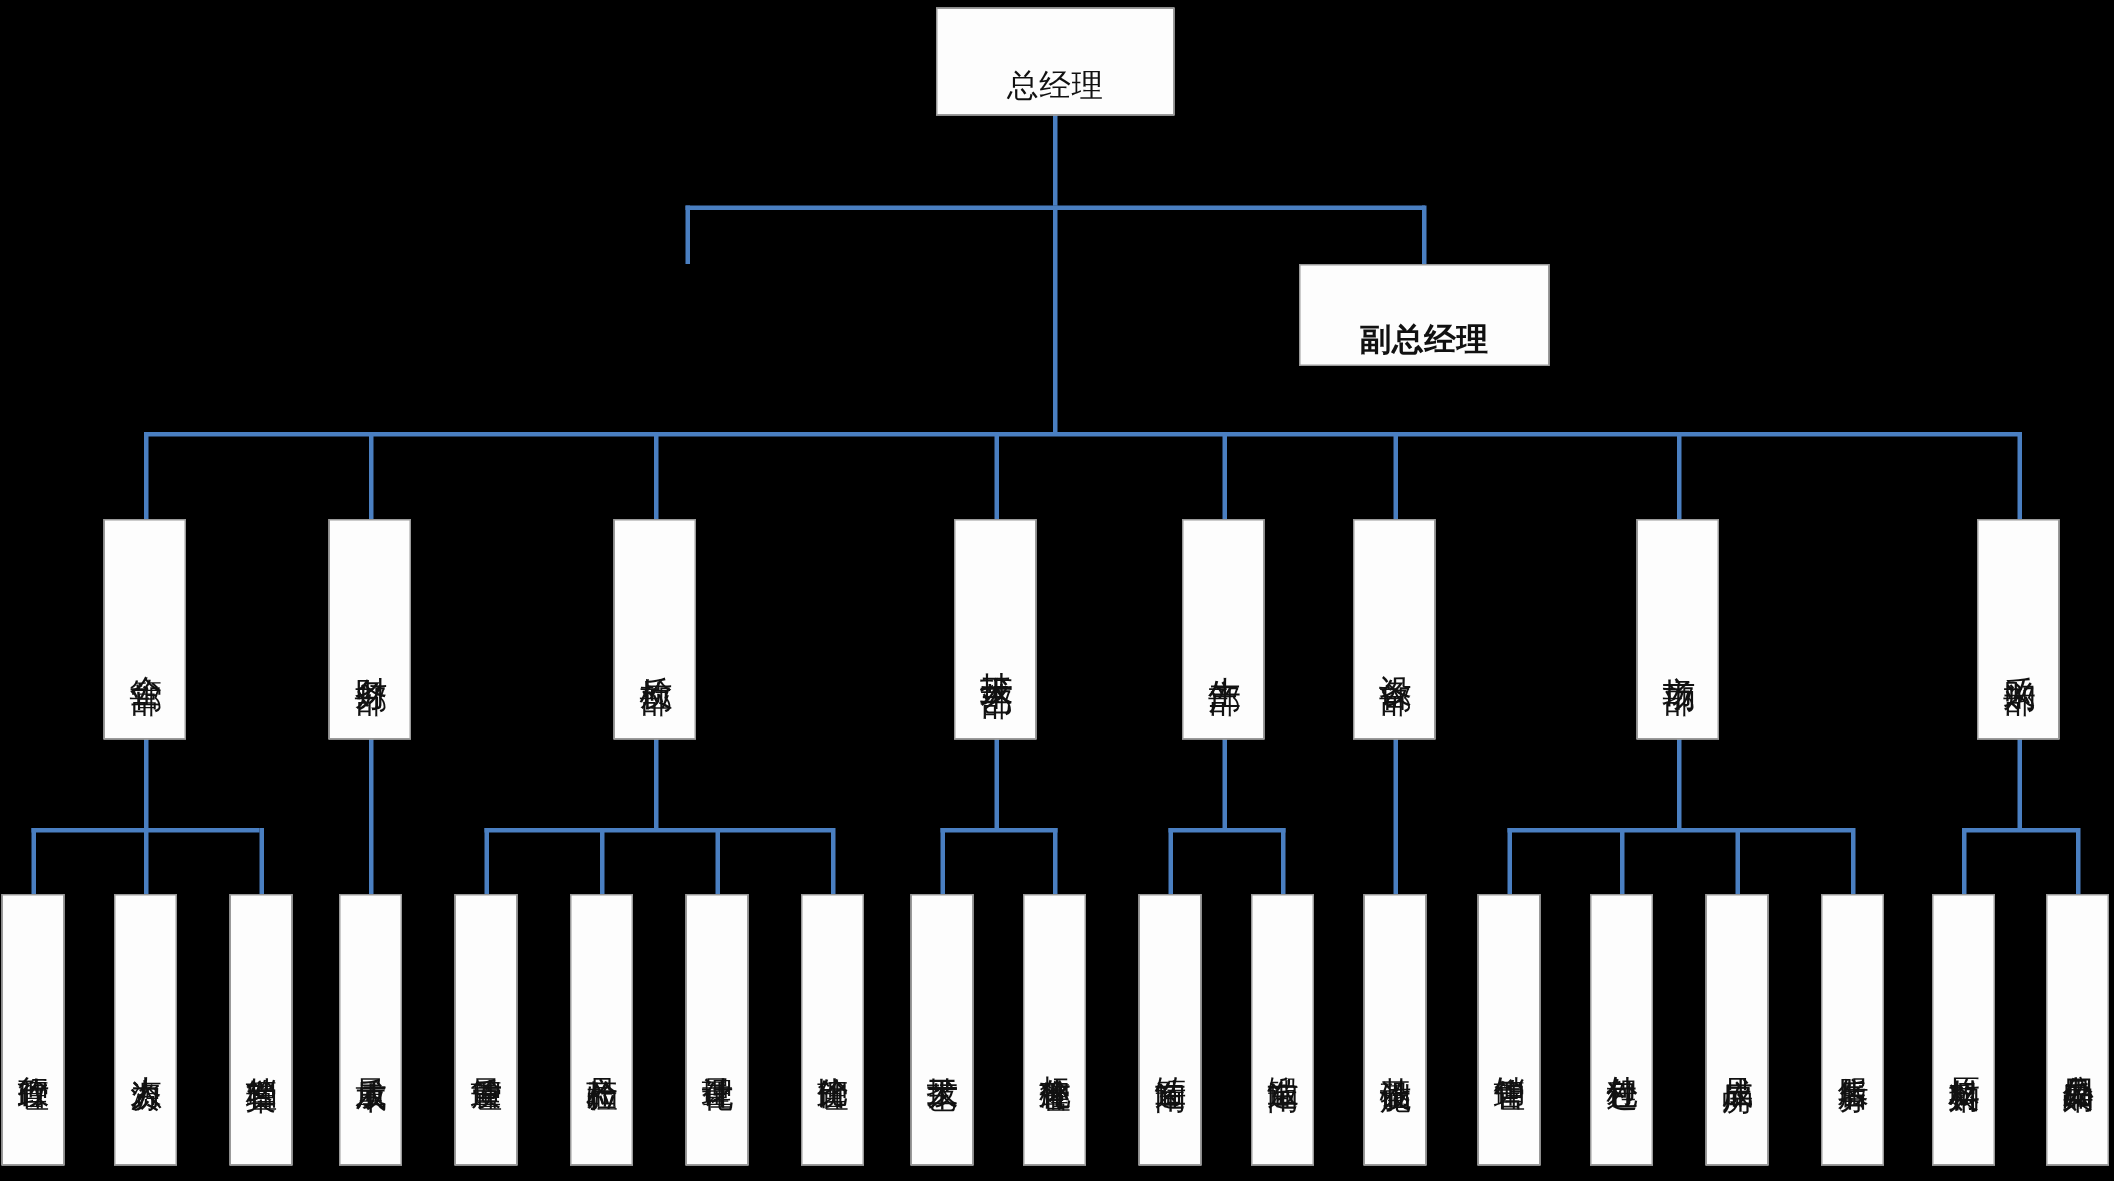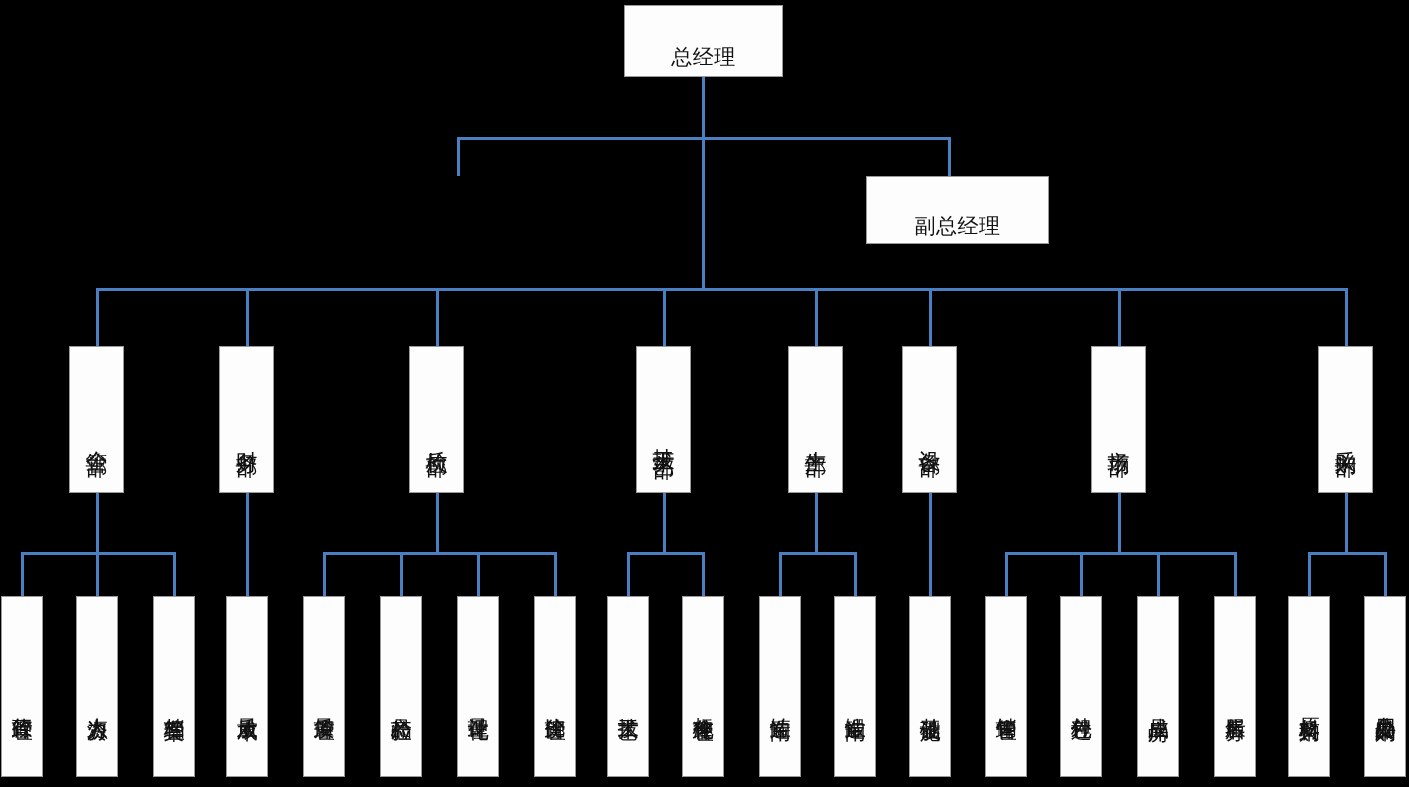--- a/index.html
+++ b/index.html
@@ -121,21 +121,21 @@
 
   <div class="conn v" style="left:1345px; top:493px; height:59px;"></div>
   <div class="conn h" style="left:1308px; top:552px; width:78px;"></div>
   <div class="conn v" style="left:1308px; top:552px; height:44px;"></div>
   <div class="conn v" style="left:1384px; top:552px; height:44px;"></div>
 
   <div class="node horiz" style="left:624px; top:5px; width:159px; height:72px;">
     <span class="label">总经理</span>
   </div>
 
-  <div class="node horiz" style="left:866px; top:176px; width:183px; height:68px;">
+  <div class="node horiz" style="left:866px; top:176px; width:167px; height:68px;font-weight:bold;">
     <span class="label">副总经理</span>
   </div>
 
   <div class="node vert" style="left:69px; top:346px; width:55px; height:147px;">
     <span class="label">企管部</span>
   </div>
   <div class="node vert" style="left:219px; top:346px; width:55px; height:147px;">
     <span class="label">财务部</span>
   </div>
   <div class="node vert" style="left:409px; top:346px; width:55px; height:147px;">

